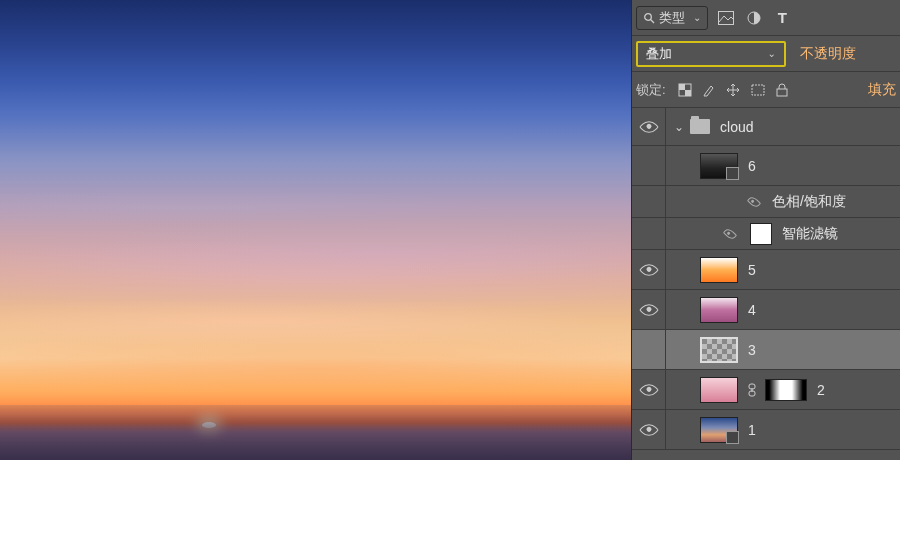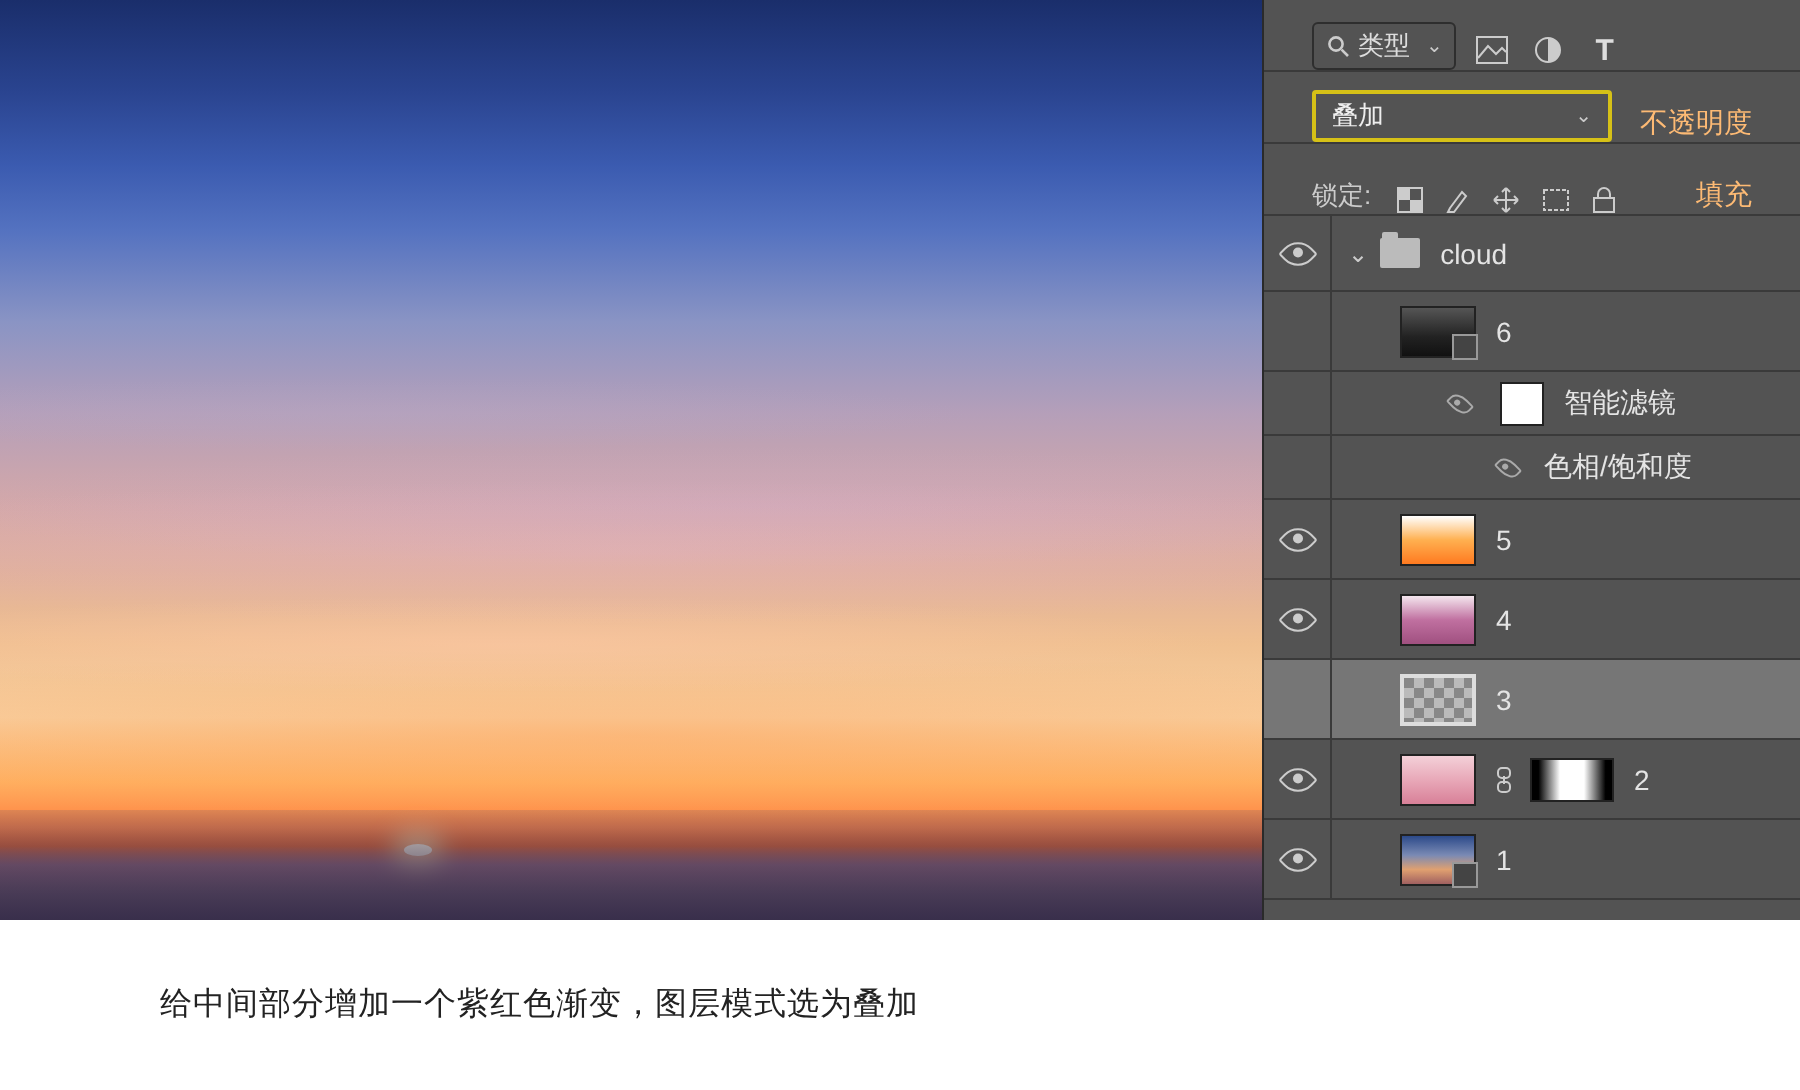--- a/index.html
+++ b/index.html
@@ -34,21 +34,21 @@
     position: absolute; left: 560px; top: 320px; width: 86px; height: 86px;
     background: #d4c128; border-radius: 50%; color: #333; font-size: 14px;
     display: flex; align-items: center; justify-content: center; letter-spacing: 1px;
     box-shadow: 0 2px 8px rgba(0,0,0,0.15); z-index: 5;
   }
   .layers-panel {
     width: 269px; background: #535353; color: #d0d0d0;
     font-size: 13px; display: flex; flex-direction: column;
     border-left: 1px solid #2a2a2a;
   }
-  .panel-row { display: flex; align-items: flex-end; height: 36px; padding: 0 24px; border-bottom: 1px solid #3a3a3a; gap: 8px; }
+  .panel-row { display: flex; align-items: center; height: 36px; padding: 0 4px; border-bottom: 1px solid #3a3a3a; gap: 8px; }
   .filter-row { background: #535353; }
   .search-pill { display: flex; align-items: center; gap: 4px; background: #535353; border: 1px solid #2e2e2e; border-radius: 3px; height: 24px; padding: 0 6px; color: #ddd; font-size: 13px; }
   .chev { margin-left: 4px; color: #ccc; font-size: 10px; }
   .icon-btn { width: 20px; height: 20px; display: inline-flex; align-items: center; justify-content: center; color: #ccc; }
   .blend-row { background: #535353; }
   .blend-select {
     flex: 0 0 150px; height: 26px; border: 2px solid #d6c117; background: #535353;
     display: flex; align-items: center; padding: 0 8px; color: #eee; justify-content: space-between;
     border-radius: 2px;
   }
@@ -181,30 +181,30 @@
 
         <div class="layer-row">
           <div class="vis-col"></div>
           <span class="indent" style="width:28px"></span>
           <div class="thumb dark-grad smart-badge"></div>
           <span class="layer-name">6</span>
         </div>
 
         <div class="layer-row sub">
           <div class="vis-col"></div>
+          <span class="indent" style="width:82px"></span>
+          <span class="sub-eye"></span>
+          <span class="layer-name">色相/饱和度</span>
+        </div>
+        <div class="layer-row sub">
+          <div class="vis-col"></div>
           <span class="indent" style="width:58px"></span>
           <span class="sub-eye"></span>
           <div class="thumb mask" style="width:22px;height:22px"></div>
           <span class="layer-name">智能滤镜</span>
-        </div>
-        <div class="layer-row sub">
-          <div class="vis-col"></div>
-          <span class="indent" style="width:82px"></span>
-          <span class="sub-eye"></span>
-          <span class="layer-name">色相/饱和度</span>
         </div>
 
         <div class="layer-row">
           <div class="vis-col">
               <span class="eye"></span>
             </div>
           <span class="indent" style="width:28px"></span>
           <div class="thumb orange-grad"></div>
           <span class="layer-name">5</span>
         </div>
@@ -248,14 +248,13 @@
             </div>
           <span class="indent" style="width:28px"></span>
           <div class="thumb sky smart-badge"></div>
           <span class="layer-name">1</span>
         </div>
       </div>
     </div>
   </div>
 
 
-  <div class="caption">给中间部分增加一个紫红色渐变，图层模式选为叠加</div>
 </div>
 
 </body></html>

